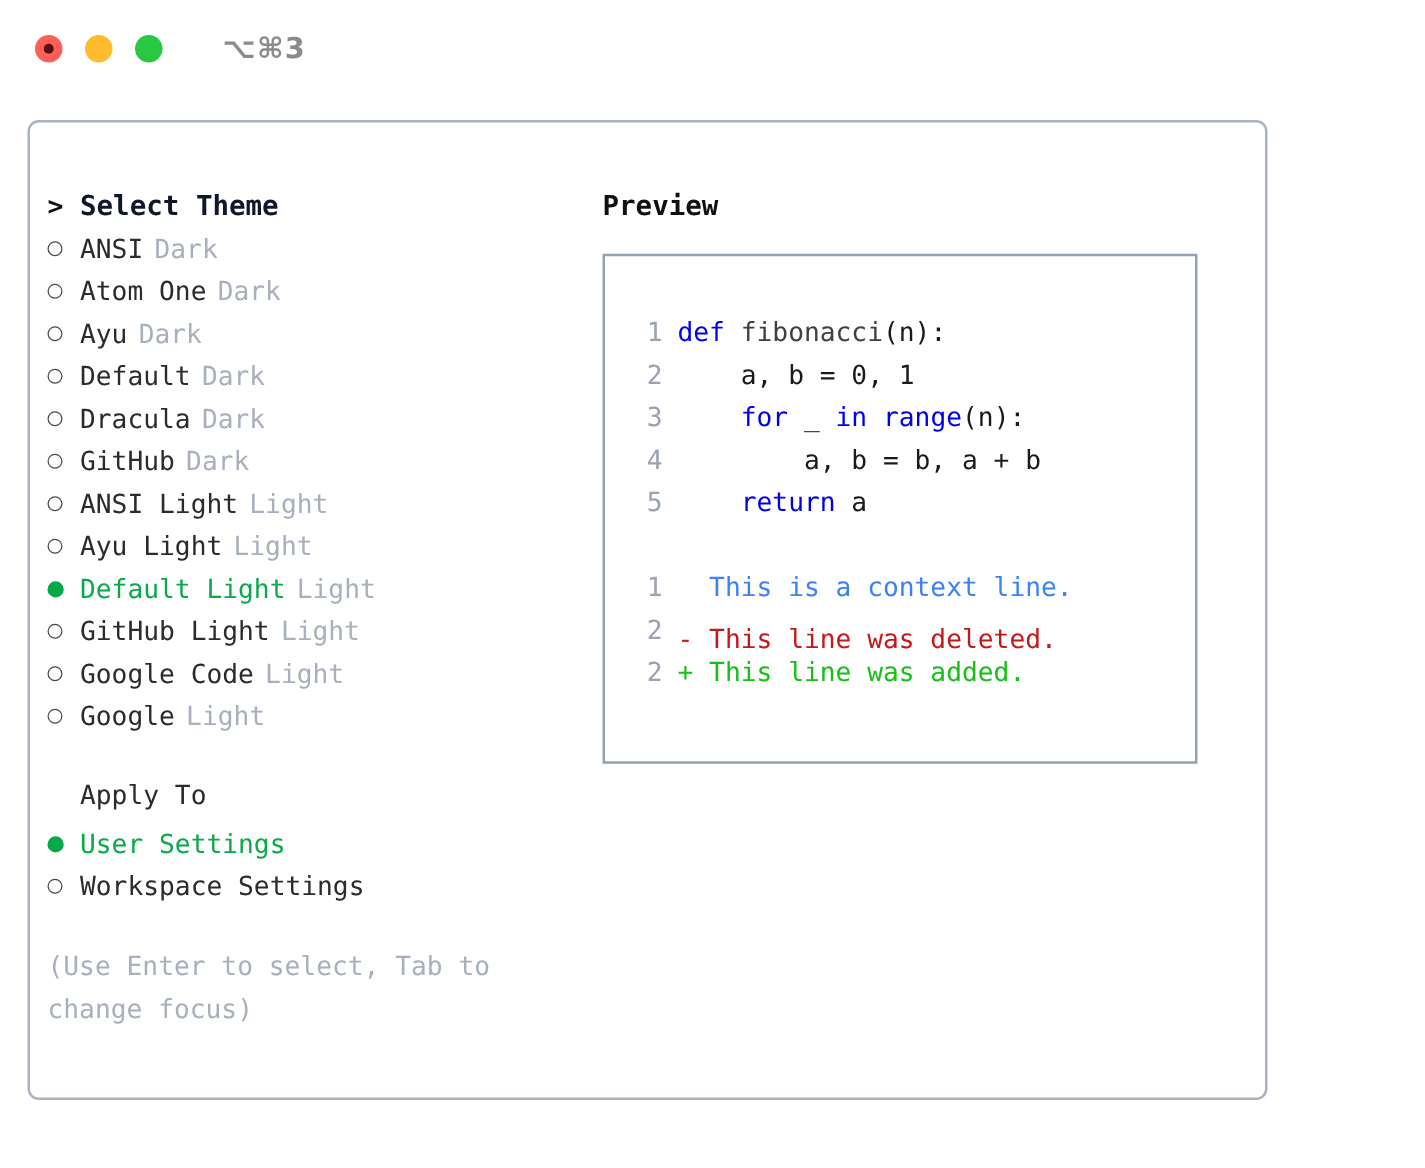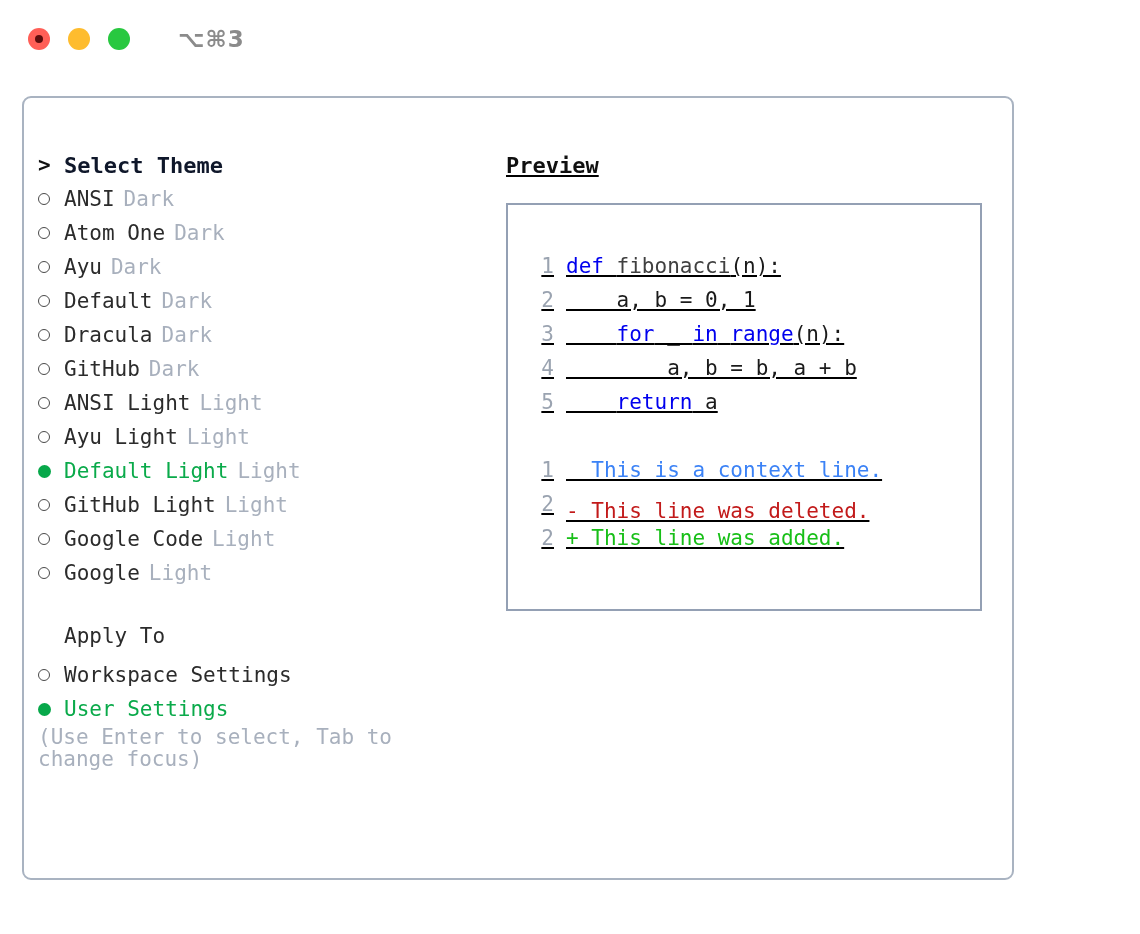--- a/index.html
+++ b/index.html
@@ -144,34 +144,34 @@
 
   .group-title {
     height: 34px;
     display: flex;
     font-size: 21px;
     color: #2b2b2b;
   }
   .group-title .marker { visibility: hidden; }
 
   .hint {
+    margin-top: 30px;
     font-size: 21px;
     color: #a8b0bd;
-    line-height: 22px;
+    line-height: 34px;
     width: 400px;
     white-space: pre-wrap;
   }
 
   
   .right-col {
     position: absolute;
-    left: 482px;
+    left: 458px;
     top: 50px;
     width: 500px;
-    text-decoration: underline;
   }
   .preview-title {
     font-size: 22px;
     font-weight: bold;
     color: #101010;
     height: 34px;
     display: flex;
     align-items: center;
   }
   .preview-box {
@@ -248,22 +248,22 @@
           </div>
 
         <div class="spacer-row"></div>
 
         <div class="group-title">
           <span class="marker"></span>
           <span class="label">Apply To</span>
         </div>
 
         <div id="apply-to-list">
+            <div class="row"><span class="marker"><span class="dot-filled"></span></span><span class="label sel">User Settings</span></div>
             <div class="row"><span class="marker"><span class="dot-empty"></span></span><span class="label">Workspace Settings</span></div>
-            <div class="row"><span class="marker"><span class="dot-filled"></span></span><span class="label sel">User Settings</span></div>
           </div>
 
         <div class="hint">(Use Enter to select, Tab to change focus)</div>
       </div>
 
       <div class="right-col">
         <div class="preview-title">Preview</div>
         <div class="preview-box">
           <div id="code-block">
               <div class="code-line"><span class="lnum">1</span><span class="kw">def </span><span class="fn">fibonacci</span><span class="plain">(n):</span></div>

